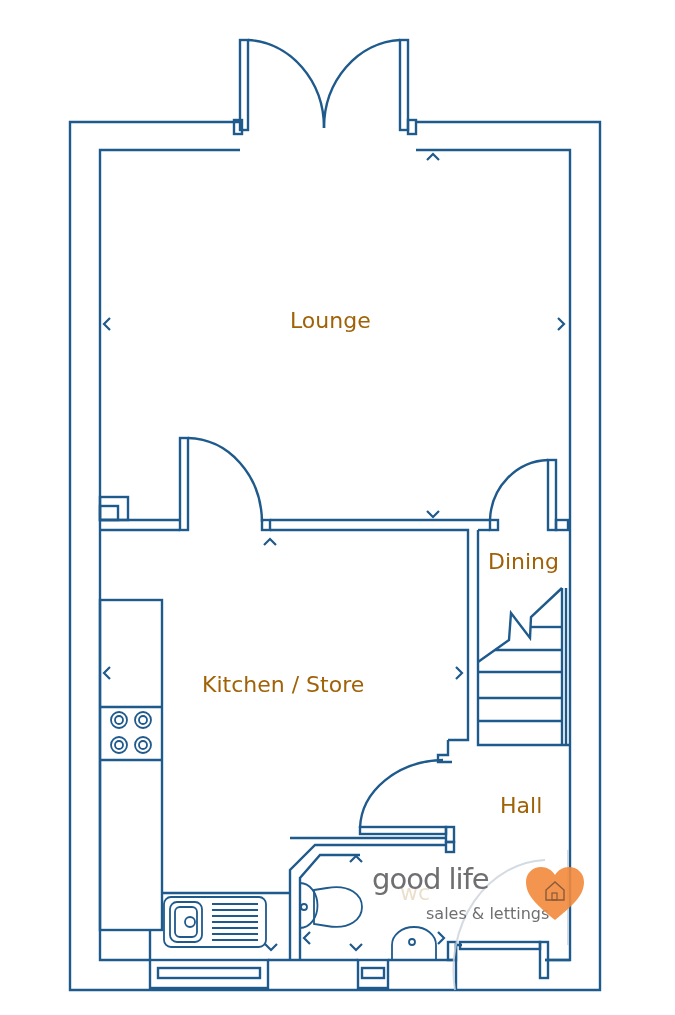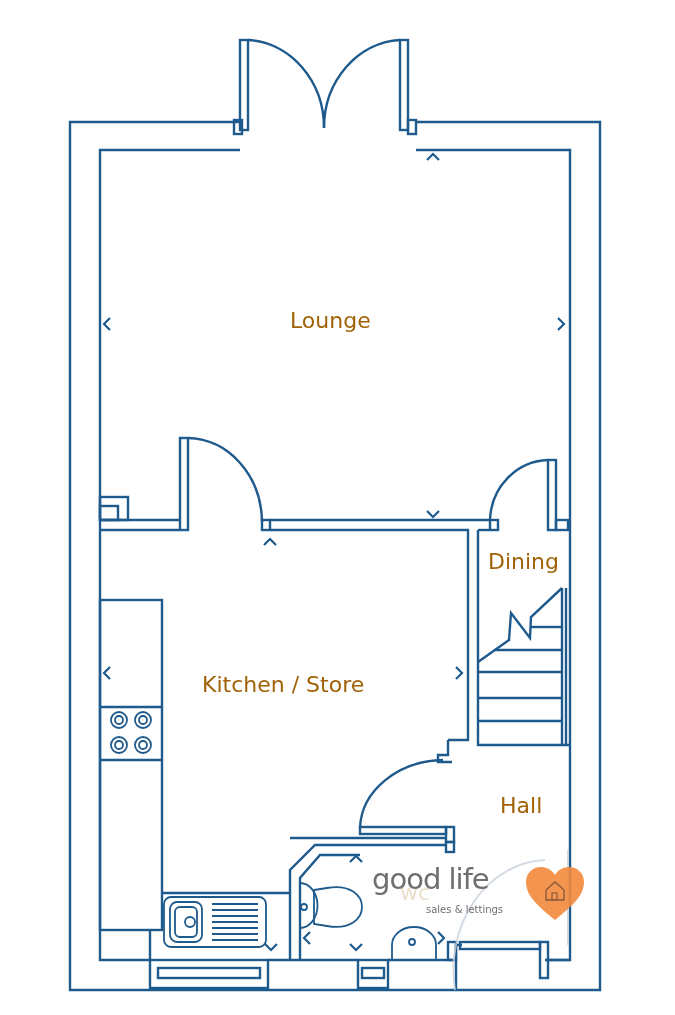--- a/index.html
+++ b/index.html
@@ -1,21 +1,21 @@
 <!DOCTYPE html>
 <html><head>
 <meta charset="utf-8">
 <style>
   html, body { margin: 0; padding: 0; background: #ffffff; }
   body { width: 675px; height: 1015px; position: relative; overflow: hidden; font-family: "DejaVu Sans", sans-serif; }
   #plan { position: absolute; left: 0; top: 0; width: 675px; height: 1015px; }
   .room-label { position: absolute; font-family: "DejaVu Sans", sans-serif; font-weight: normal; color: #a16207; font-size: 22px; white-space: nowrap; letter-spacing: 0px; }
   .logo { position: absolute; left: 372px; top: 866px; width: 220px; height: 60px; }
   .logo-main { position: absolute; left: 0; top: -4px; font-family: "DejaVu Sans", sans-serif; font-size: 29px; color: #6f6f72; letter-spacing: -1px; }
-  .logo-sub { position: absolute; left: 54px; top: 38px; font-family: "DejaVu Sans", sans-serif; font-size: 10px; color: #6f6f72; }
+  .logo-sub { position: absolute; left: 54px; top: 38px; font-family: "DejaVu Sans", sans-serif; font-size: 16px; color: #6f6f72; }
   .logo-heart { position: absolute; left: 152px; top: 0px; width: 62px; height: 56px; }
 </style>
 </head>
 <body>
 
 <svg id="plan" viewBox="0 0 675 1015" xmlns="http://www.w3.org/2000/svg">
   <g fill="none" stroke="#1f5a8c" stroke-width="2.4" stroke-linejoin="miter">
 
     <g>
       <polyline points="240,122 70,122 70,990 600,990 600,122 416,122"></polyline>

